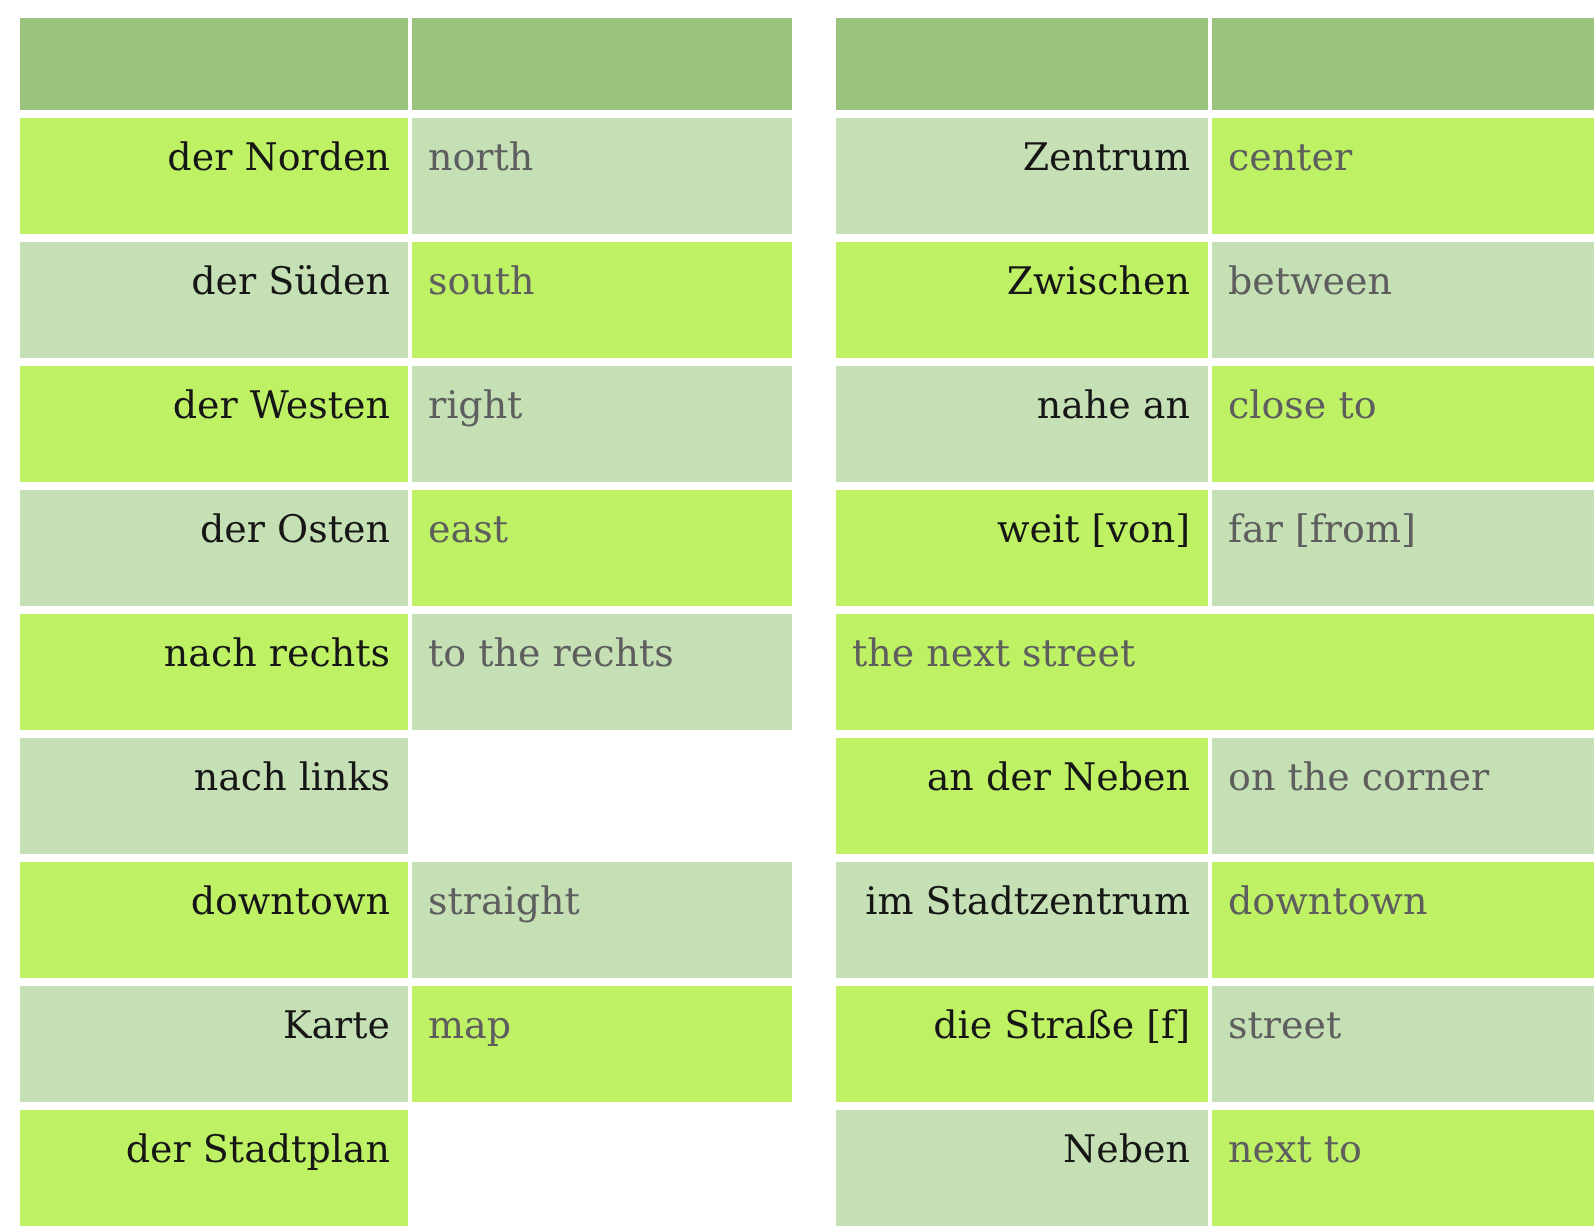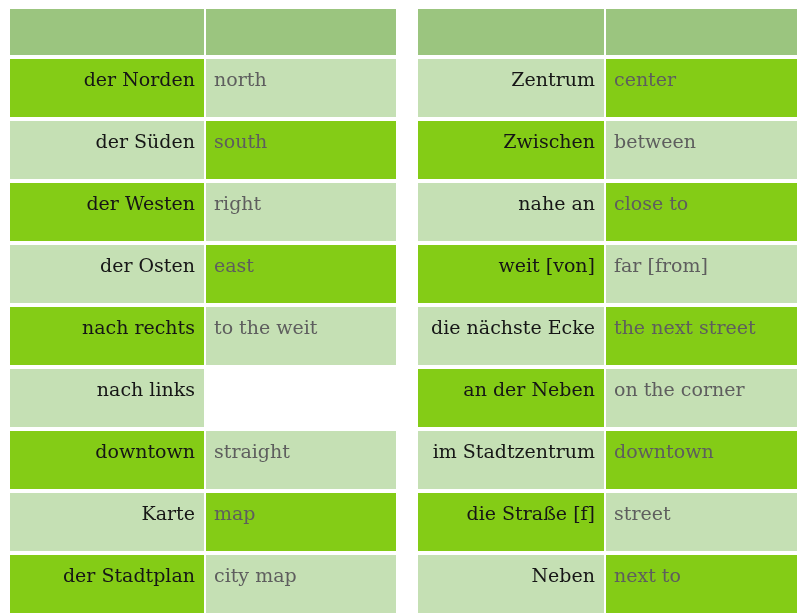--- a/index.html
+++ b/index.html
@@ -71,21 +71,21 @@
 
   .cell.trans {
     flex: 1 1 auto;
     justify-content: flex-start;
     text-align: left;
     color: #5e5e5e;
     padding-left: 8px;
   }
 
   .bg-green { background: #c5e0b4; }
-  .bg-blue  { background: #84cc16; }
+  .bg-blue  { background: #bef264; }
 
   
   .vocab-table.right { width: 379px; flex: 0 0 379px; border-radius: 30px; }
   .vocab-table.right .cell.term,
   .vocab-table.right .header-cell.term-col { flex: 0 0 186px; }
 </style>
 </head>
 <body>
 
 <div id="vocab-page">
@@ -105,36 +105,35 @@
       <div class="vocab-row">
         <div class="cell term bg-blue">der Westen</div>
         <div class="cell trans bg-green">right</div>
       </div>
       <div class="vocab-row">
         <div class="cell term bg-green">der Osten</div>
         <div class="cell trans bg-blue">east</div>
       </div>
       <div class="vocab-row">
         <div class="cell term bg-blue">nach rechts</div>
-        <div class="cell trans bg-green">to the weit</div>
+        <div class="cell trans bg-green">to the rechts</div>
       </div>
       <div class="vocab-row">
         <div class="cell term bg-green">nach links</div>
       </div>
       <div class="vocab-row">
         <div class="cell term bg-blue">downtown</div>
         <div class="cell trans bg-green">straight</div>
       </div>
       <div class="vocab-row">
         <div class="cell term bg-green">Karte</div>
         <div class="cell trans bg-blue">map</div>
       </div>
       <div class="vocab-row">
         <div class="cell term bg-blue">der Stadtplan</div>
-        <div class="cell trans bg-green">city map</div>
       </div>
     </div>
     <div class="vocab-table right">
       <div class="vocab-row header-row">
         <div class="header-cell term-col"></div>
         <div class="header-cell trans-col"></div>
       </div>
       <div class="vocab-row">
         <div class="cell term bg-green">Zentrum</div>
         <div class="cell trans bg-blue">center</div>
@@ -145,21 +144,20 @@
       </div>
       <div class="vocab-row">
         <div class="cell term bg-green">nahe an</div>
         <div class="cell trans bg-blue">close to</div>
       </div>
       <div class="vocab-row">
         <div class="cell term bg-blue">weit [von]</div>
         <div class="cell trans bg-green">far [from]</div>
       </div>
       <div class="vocab-row">
-        <div class="cell term bg-green">die nächste Ecke</div>
         <div class="cell trans bg-blue">the next street</div>
       </div>
       <div class="vocab-row">
         <div class="cell term bg-blue">an der Neben</div>
         <div class="cell trans bg-green">on the corner</div>
       </div>
       <div class="vocab-row">
         <div class="cell term bg-green">im Stadtzentrum</div>
         <div class="cell trans bg-blue">downtown</div>
       </div>

